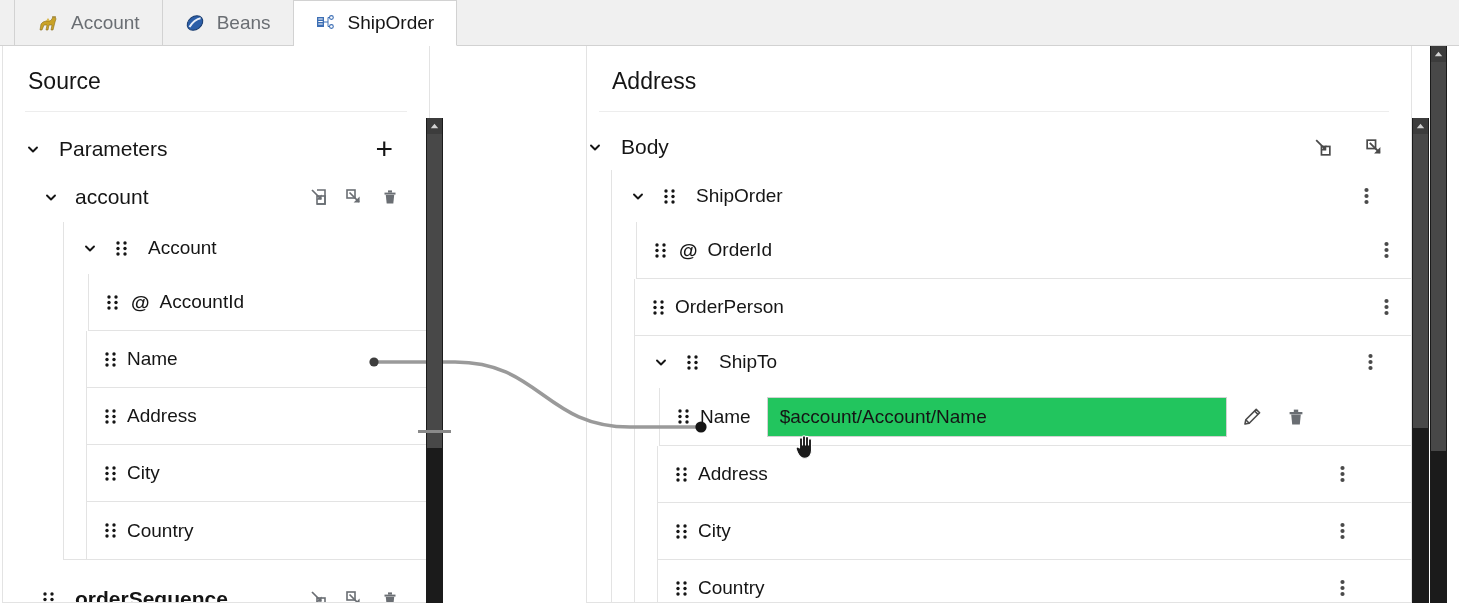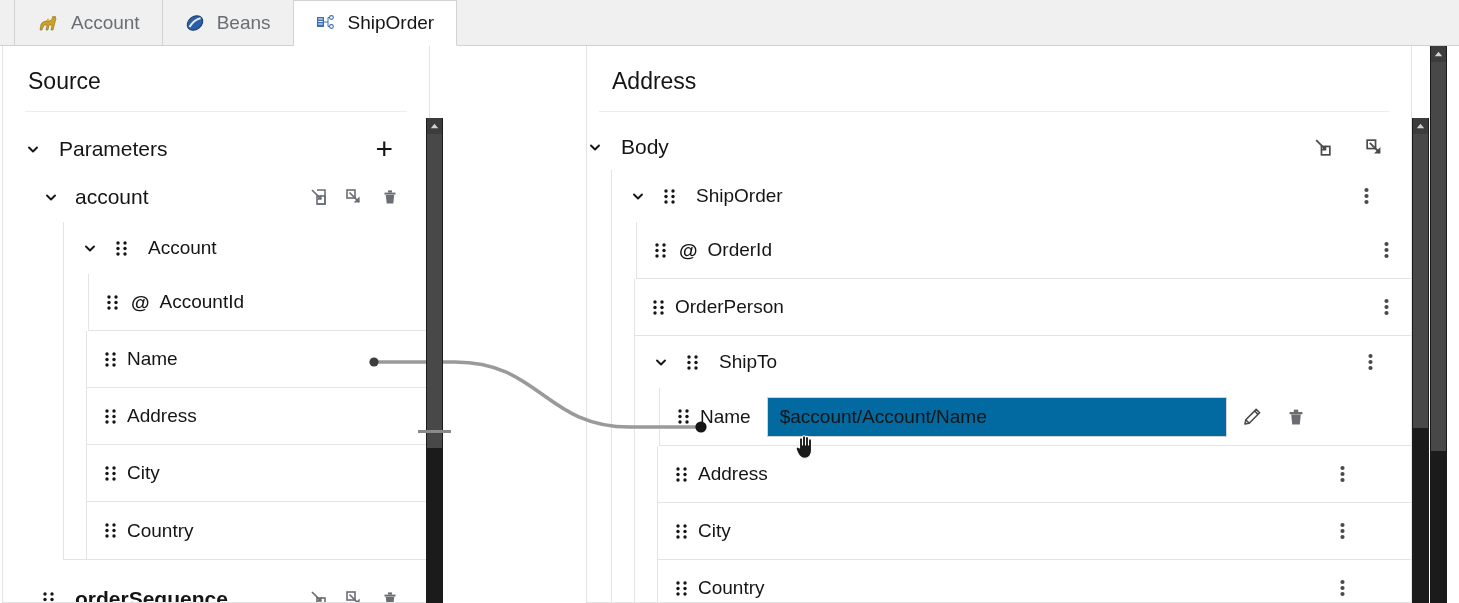--- a/index.html
+++ b/index.html
@@ -136,21 +136,21 @@
     display: flex; align-items: center; justify-content: center;
     cursor: pointer; flex: 0 0 auto;
     margin-right: 14px;
   }
 
   
   .expr {
     flex: 1 1 auto;
     height: 40px;
     border: 1px solid #d2d2d2;
-    background: #0369a1;
+    background: #22c55e;
     display: flex; align-items: center;
     padding: 0 12px;
     font-size: 19px; color: #151515;
     margin-left: 16px; margin-right: 12px;
     max-width: 460px;
     cursor: text;
   }
 
   
   .wire { position: absolute; top: 0; left: 0; pointer-events: none; z-index: 40; }

